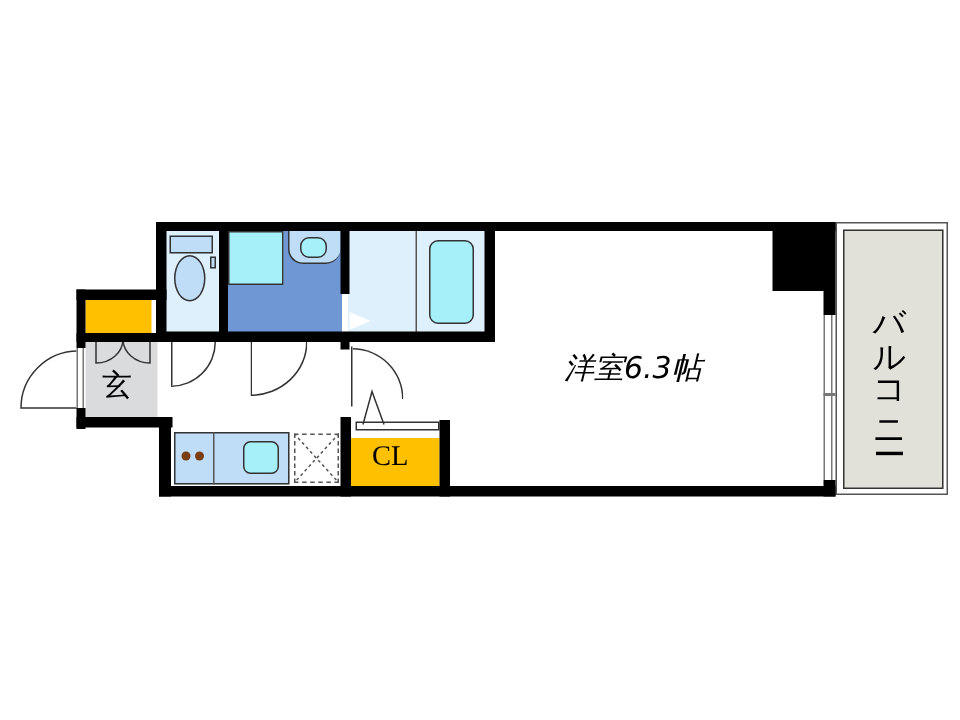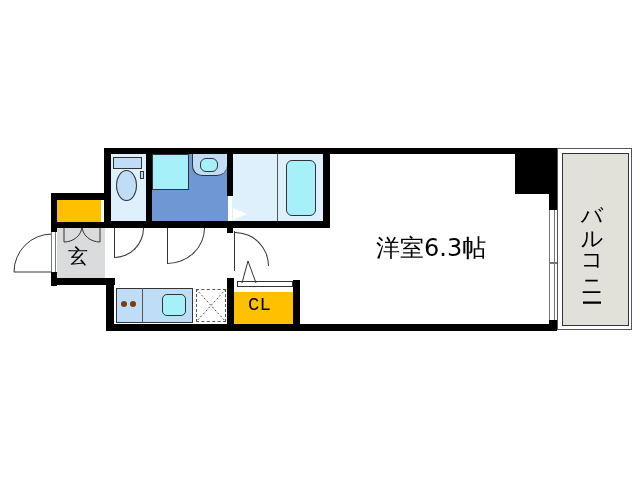--- a/index.html
+++ b/index.html
@@ -11,21 +11,21 @@
 </head>
 <body>
 
 <div class="abs" style="left:0;top:0;width:640px;height:480px;">
 
   <div class="abs" style="left:557px;top:148px;width:75px;height:182px;background:#fff;border:1px solid #555;"></div>
   <div class="abs" style="left:562px;top:153px;width:67px;height:173px;background:#E1E1D9;border:1px solid #333;"></div>
   <div class="abs" style="left:575px;top:176px;width:30px;height:130px;font-size:22px;line-height:26px;text-align:center;writing-mode:vertical-rl;font-family:'DejaVu Sans',sans-serif;">バルコニー</div>
 
   <div class="abs" style="left:300px;top:154px;width:250px;height:170px;background:#fff;"></div>
-  <div class="label" style="left:376px;top:232px;font-size:24px;">洋室6.3帖</div>
+  <div class="label" style="left:376px;top:232px;font-size:20px;font-style:italic;">洋室6.3帖</div>
 
   <div class="wall" style="left:515px;top:148px;width:41px;height:46px;"></div>
 
   <div class="abs" style="left:549px;top:210px;width:6px;height:110px;background:#fff;border-left:1px solid #777;border-right:1px solid #777;"></div>
   <div class="abs" style="left:549px;top:262px;width:8px;height:2px;background:#777;"></div>
 
   <div class="abs" style="left:232px;top:154px;width:92px;height:68px;background:#DDF0FC;"></div>
   <div class="abs" style="left:277px;top:154px;width:1px;height:68px;background:#555;"></div>
   <div class="abs" style="left:286px;top:160px;width:30px;height:56px;background:#A6F0FA;border:1px solid #333;border-radius:6px;"></div>
 
@@ -56,21 +56,21 @@
 
   <div class="abs" style="left:196px;top:289px;width:30px;height:33px;border:1px dashed #555;background:#fff;overflow:hidden;">
     <svg width="30" height="33" style="position:absolute;left:-1px;top:-1px;">
         <line x1="0" y1="0" x2="30" y2="33" stroke="#555" stroke-dasharray="2,2"></line>
         <line x1="30" y1="0" x2="0" y2="33" stroke="#555" stroke-dasharray="2,2"></line>
       </svg>
   </div>
 
   <div class="abs" style="left:234px;top:292px;width:59px;height:32px;background:#FFC000;"></div>
   <div class="abs" style="left:237px;top:281px;width:56px;height:6px;background:#fff;border:1px solid #333;"></div>
-  <div class="label" style="left:248px;top:294px;font-size:19px;font-family:Liberation Mono, monospace;">CL</div>
+  <div class="label" style="left:248px;top:294px;font-size:19px;font-family:Liberation Serif, serif;">CL</div>
   <svg class="abs" style="left:240px;top:255px;" width="20" height="30">
     <polyline points="2,28 8,6 16,28" fill="none" stroke="#333" stroke-width="1"></polyline>
   </svg>
 
   <div class="abs" style="left:57px;top:228px;width:48px;height:50px;background:#D9DBDC;"></div>
   <div class="label" style="left:68px;top:243px;font-size:20px;">玄</div>
   <div class="abs" style="left:57px;top:200px;width:44px;height:22px;background:#FFC000;"></div>
 
   <svg class="abs" style="left:62px;top:226px;" width="40" height="22">
     <path d="M2,0 L2,16 A18,16 0 0 0 20,0" fill="none" stroke="#333"></path>

